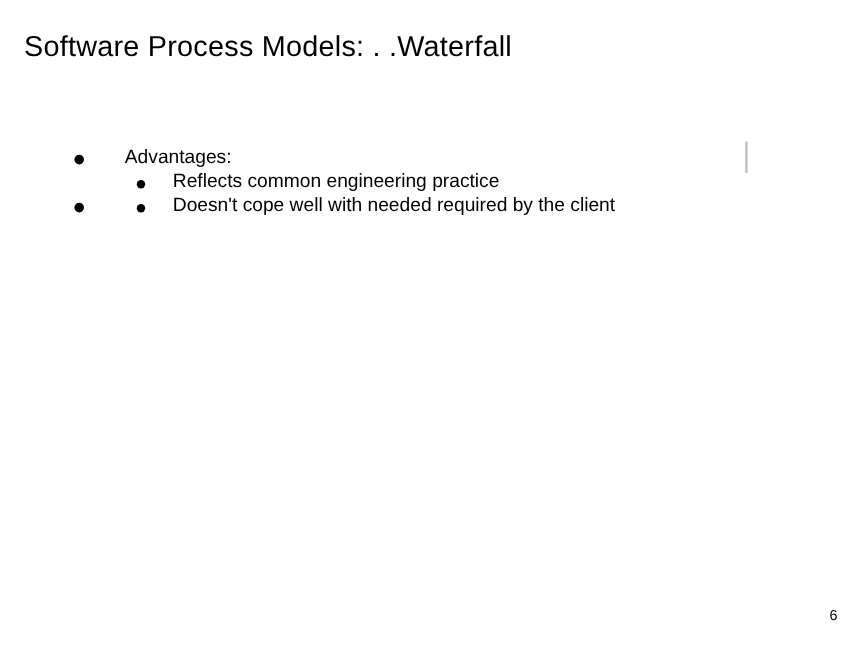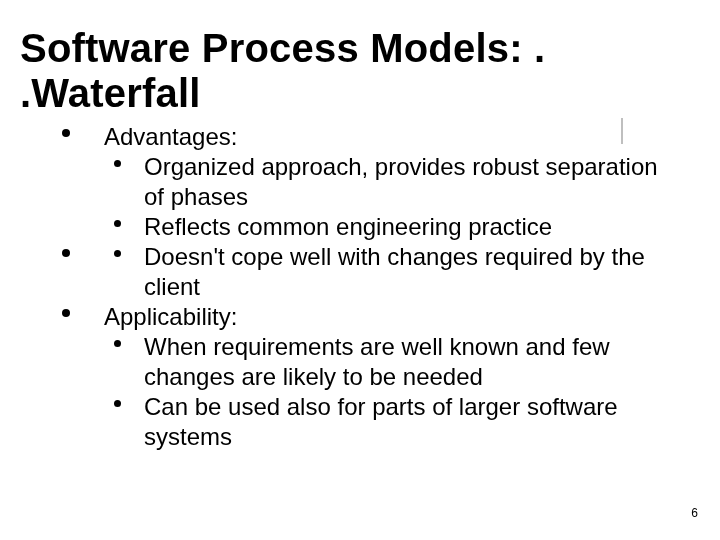--- a/index.html
+++ b/index.html
@@ -16,30 +16,30 @@
   .slide {
     width: 720px;
     height: 540px;
     position: relative;
     box-sizing: border-box;
   }
   .title {
     position: absolute;
     left: 20px;
     top: 26px;
-    font-size: 40px;
-    font-weight: bold;
+    font-size: 24px;
+    font-weight: normal;
     letter-spacing: 0.2px;
   }
   .body {
     position: absolute;
     left: 60px;
     top: 122px;
     right: 40px;
-    font-size: 24px;
+    font-size: 16px;
     line-height: 1.25;
   }
   ul.top {
     list-style: none;
     margin: 0;
     padding: 0;
   }
   ul.top > li {
     position: relative;
     padding-left: 44px;
@@ -99,37 +99,29 @@
   <div class="title">Software Process Models: . .Waterfall</div>
 
   <div class="faded-tick"></div>
 
   <div class="body">
     <ul class="top">
 
       <li>
         <span>Advantages:</span>
         <ul class="sub">
-          <li><span>Organized approach, provides robust separation of phases</span></li>
           <li><span>Reflects common engineering practice</span></li>
         </ul>
       </li>
 
       <li>
         <ul class="sub">
-          <li><span>Doesn't cope well with changes required by the client</span></li>
+          <li><span>Doesn't cope well with needed required by the client</span></li>
         </ul>
       </li>
 
-      <li>
-        <span>Applicability:</span>
-        <ul class="sub">
-          <li><span>When requirements are well known and few changes are likely to be needed</span></li>
-          <li><span>Can be used also for parts of larger software systems</span></li>
-        </ul>
-      </li>
 
     </ul>
   </div>
 
   <div class="page-number">6</div>
 
 </div>
 
 </body></html>

